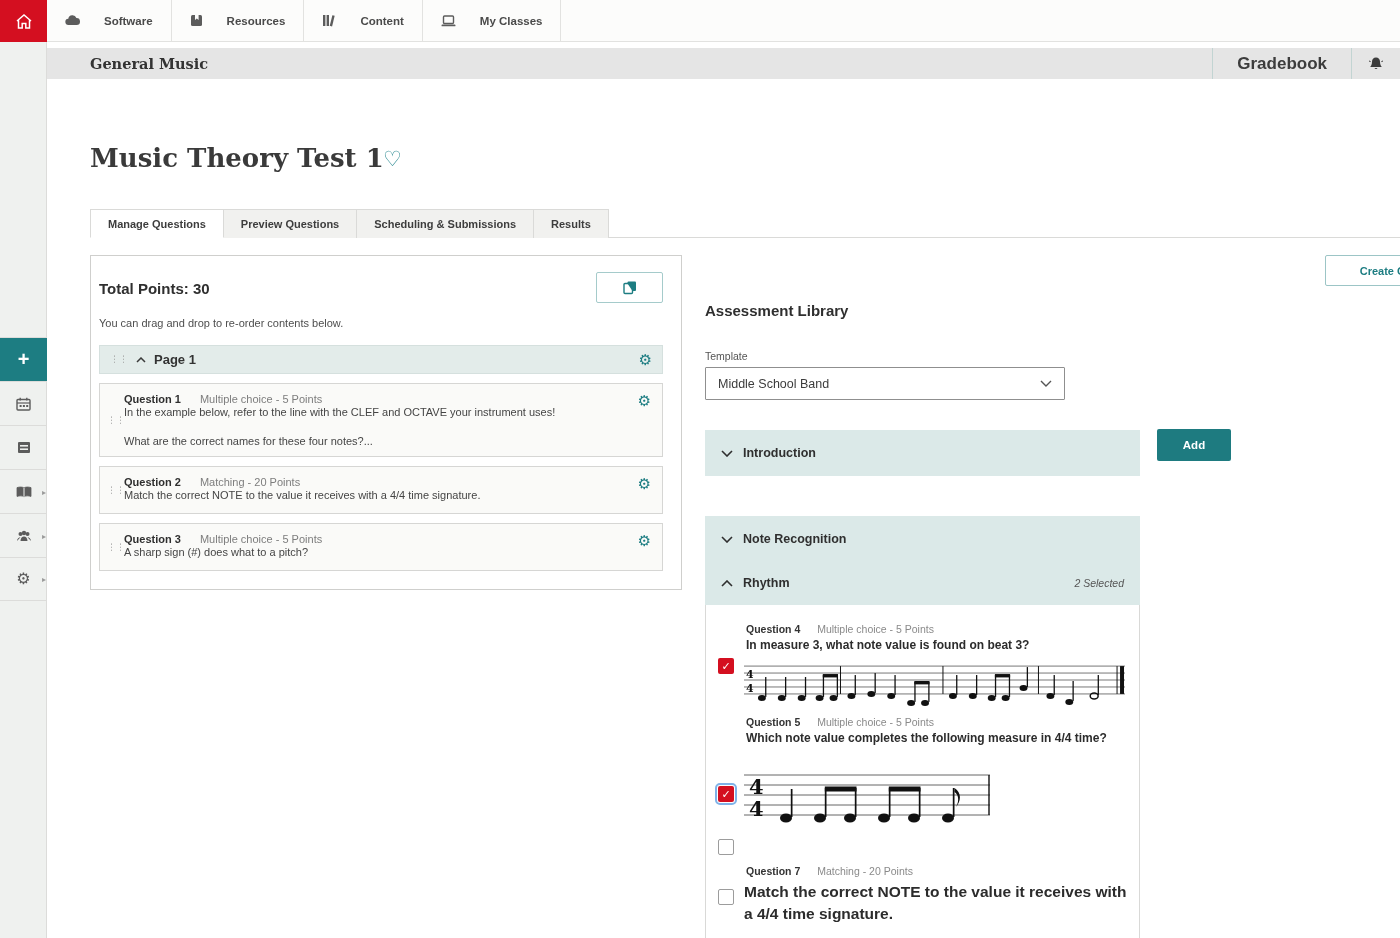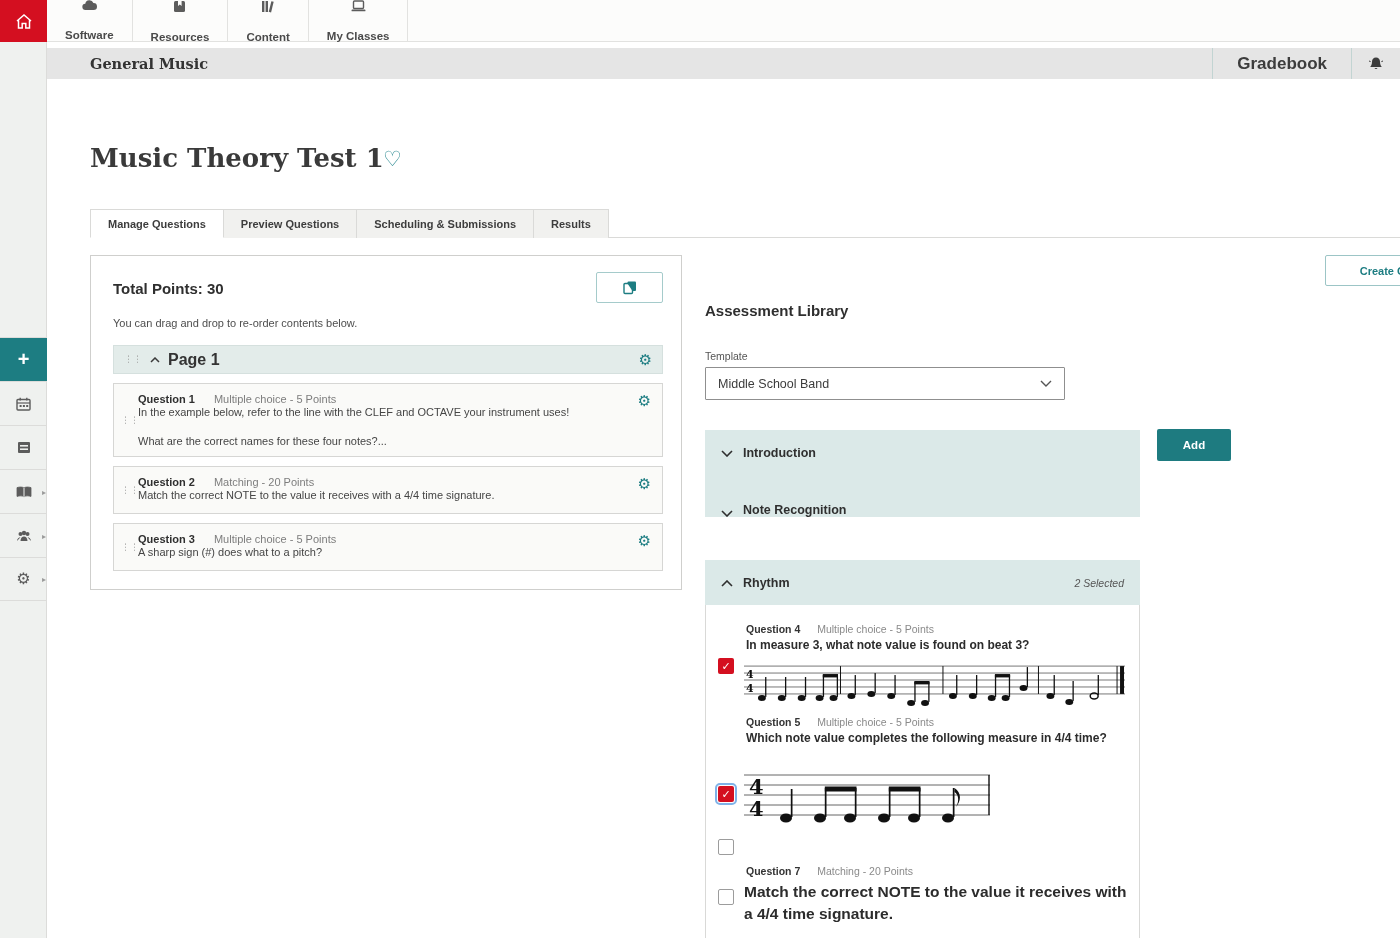--- a/index.html
+++ b/index.html
@@ -4,21 +4,21 @@
 <style>
   * { margin:0; padding:0; box-sizing:border-box; }
   html,body { background:#fff; }
   body { font-family:"Liberation Sans", sans-serif; color:#3b3b3b; }
   .app { position:relative; width:1400px; height:938px; overflow:hidden; background:#fff; }
   .abs { position:absolute; }
 
   
   .topnav { left:0; top:0; width:1400px; height:42px; background:#fcfcfb; border-bottom:1px solid #e2e2e0; display:flex; }
   .home-btn { width:47px; height:42px; background:#d40f20; display:flex; align-items:center; justify-content:center; flex:0 0 47px; }
-  .nav-item { display:flex; align-items:center; gap:18px; padding:0 18px; border-right:1px solid #e2e2e0; font-size:11.5px; font-weight:bold; color:#4a4a4a; cursor:pointer;flex-direction:column; }
+  .nav-item { display:flex; align-items:center; gap:24px; padding:0 18px; border-right:1px solid #e2e2e0; font-size:11.5px; font-weight:bold; color:#4a4a4a; cursor:pointer; }
   .nav-item:first-of-type { border-left:1px solid #e2e2e0; }
   .nav-ic { display:inline-flex; color:#5c5c5c; }
 
   
   .sidebar { left:0; top:42px; width:47px; height:896px; background:#eff1ef; border-right:1px solid #dcdcda; }
   .side-stack { position:absolute; left:0; top:295px; width:47px; }
   .side-btn { position:relative; width:47px; height:44px; display:flex; align-items:center; justify-content:center; border-top:1px solid #dcdcda; color:#5c5c5c; cursor:pointer; }
   .side-btn:last-child { border-bottom:1px solid #dcdcda; }
   .side-btn.teal { background:#1d7d82; color:#fff; font-size:20px; font-weight:bold; }
   .side-chev { position:absolute; right:1px; top:50%; transform:translateY(-50%); font-size:8px; color:#9a9a9a; }
@@ -35,28 +35,28 @@
 
   
   .tabs-row { left:90px; top:209px; width:1310px; height:29px; display:flex; align-items:flex-end; border-bottom:1px solid #dadad8; }
   .tab { height:29px; display:flex; align-items:center; padding:0 17px; font-size:11px; font-weight:bold; color:#3d3d3d; background:#f1f1ef; border:1px solid #dadad8; border-bottom:none; margin-bottom:-1px; cursor:pointer; }
   .tab + .tab { border-left:none; }
   .tab.active { background:#fff; border-bottom:1px solid #fff; }
 
   .create-btn { left:1325px; top:255px; width:122px; height:31px; background:#fff; border:1px solid #9cc5c6; border-radius:2px; color:#1d7d82; font-size:11px; font-weight:bold; display:flex; align-items:center; justify-content:center; cursor:pointer; }
 
   
-  .q-panel { left:90px; top:255px; width:592px; background:#fff; border:1px solid #cfcfcd; padding:16px 18px 18px 22px; }
+  .q-panel { left:90px; top:255px; width:592px; background:#fff; border:1px solid #cfcfcd; padding:16px 18px 18px 8px; }
   .qp-head { display:flex; justify-content:space-between; align-items:flex-start; }
   .qp-total { font-size:15px; font-weight:bold; color:#2f2f2f; padding-top:8px; }
   .copy-btn { width:67px; height:31px; border:1px solid #a5cbcb; border-radius:2px; background:#fff; display:flex; align-items:center; justify-content:center; cursor:pointer; }
   .qp-hint { font-size:11px; color:#4e4e4e; margin-top:14px; }
   .page-row { margin-top:16px; height:29px; background:#e3ecea; border:1px solid #d5e0de; display:flex; align-items:center; padding:0 10px; gap:8px; }
   .drag-dots { font-size:9px; letter-spacing:0; color:#9a9a9a; line-height:1; cursor:grab; }
-  .page-label { font-size:16px; font-weight:bold; color:#333;text-align:right; }
+  .page-label { font-size:13px; font-weight:bold; color:#333;text-align:right; }
   .spacer { flex:1; }
   .gear { color:#1d7d82; font-size:15px; line-height:1; cursor:pointer; }
   .q-card { position:relative; margin-top:9px; border:1px solid #d6d6d4; background:#fafaf8; padding:9px 34px 9px 24px; }
   .q-card .drag-dots { position:absolute; left:7px; top:50%; transform:translateY(-50%); }
   .q-card .gear { position:absolute; right:11px; top:9px; }
   .q-meta { font-size:11px; }
   .q-num { font-weight:bold; color:#2f2f2f; }
   .q-type { color:#7d7d7d; margin-left:16px; }
   .q-body { font-size:11px; color:#454545; line-height:1.45; }
   .q-body2 { font-size:11px; color:#454545; margin-top:14px; }
@@ -274,21 +274,21 @@
   </div>
   <div class="abs add-btn">Add</div>
 
   <div class="abs lib-bar" style="top:430px;">
     <svg width="12" height="7" viewBox="0 0 12 7">
         <polyline points="1,1 6,6 11,1" fill="none" stroke="#2f2f2f" stroke-width="1.6"></polyline>
       </svg>
     <span class="lib-bar-label">Introduction</span>
   </div>
 
-  <div class="abs lib-bar" style="top:471px;align-items:flex-end;">
+  <div class="abs lib-bar" style="top:516px;">
     <svg width="12" height="7" viewBox="0 0 12 7">
         <polyline points="1,1 6,6 11,1" fill="none" stroke="#2f2f2f" stroke-width="1.6"></polyline>
       </svg>
     <span class="lib-bar-label">Note Recognition</span>
   </div>
 
   <div class="abs lib-bar" style="top:560px;">
     <svg width="12" height="7" viewBox="0 0 12 7">
         <polyline points="1,6 6,1 11,6" fill="none" stroke="#2f2f2f" stroke-width="1.6"></polyline>
       </svg>

